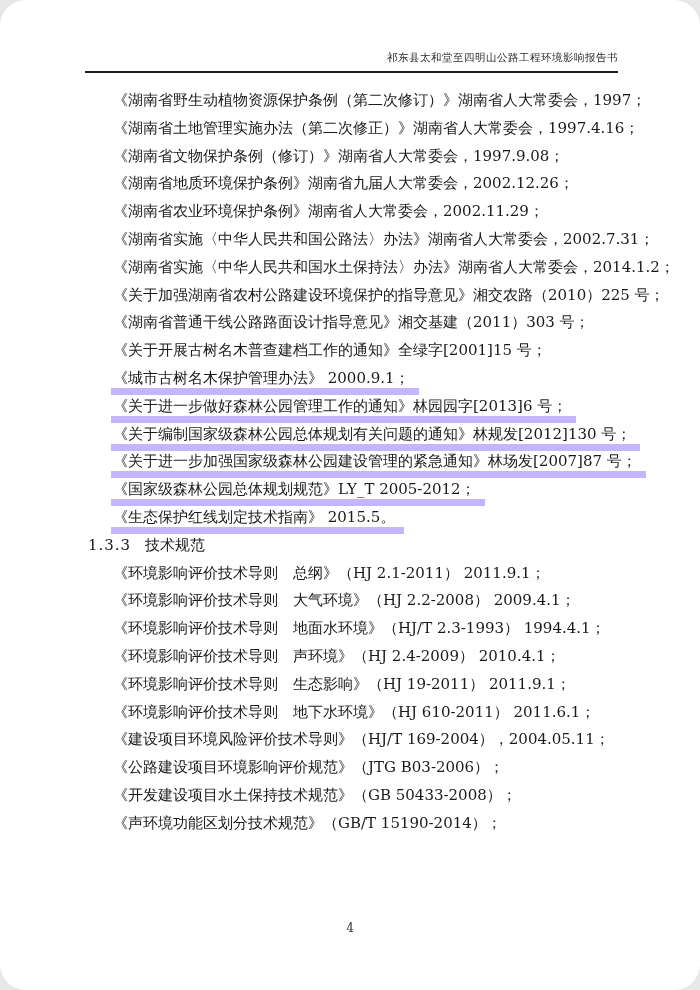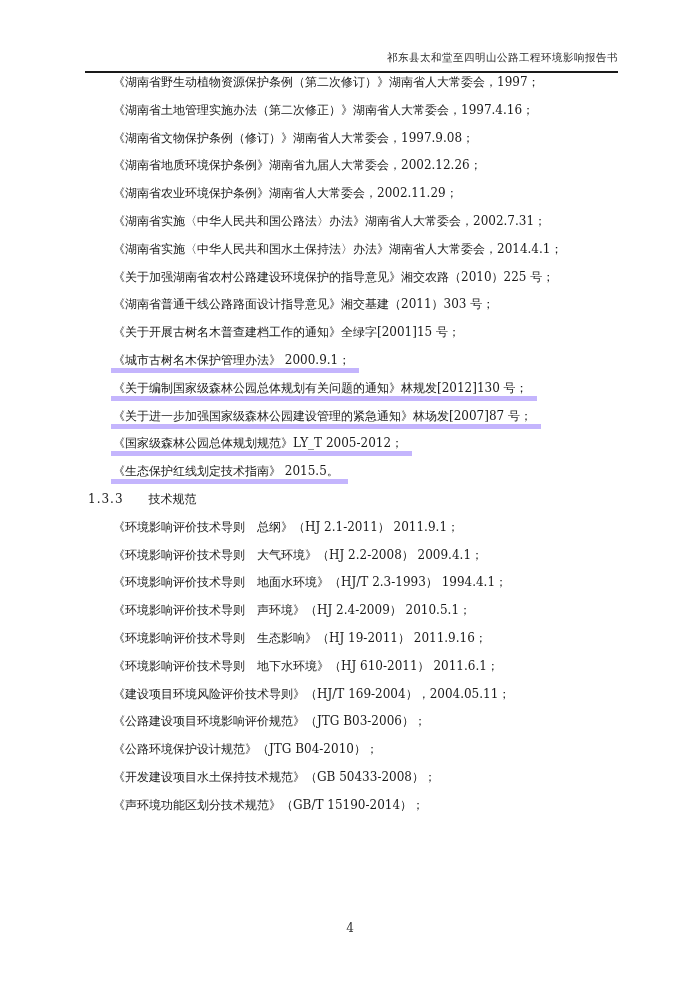--- a/index.html
+++ b/index.html
@@ -5,56 +5,57 @@
   html, body { margin: 0; padding: 0; background: #e8e8e8; }
   .page {
     position: relative;
     width: 700px;
     height: 990px;
     margin: 0 auto;
     background: #ffffff;
     font-family: "DejaVu Serif", "Liberation Serif", serif;
     color: #1a1a1a;
     overflow: hidden;
+    border-radius: 26px;
   }
   .header {
     position: absolute;
     top: 50px;
     left: 85px;
     width: 533px;
     text-align: right;
     font-size: 10.5px;
     line-height: 14px;
     letter-spacing: 0.5px;
     padding-bottom: 7px;
     border-bottom: 2px solid #1a1a1a;
     color: #2a2a2a;
   }
   .content {
     position: absolute;
-    top: 69px;
+    top: 87px;
     left: 88px;
     width: 560px;
-    font-size: 12px;
+    font-size: 15px;
     line-height: 27.8px;
   }
   .ref-line {
     padding-left: 25px;
     white-space: nowrap;
   }
   .ref-text.underlined {
-    border-bottom: 5px solid #c4b5fd;
+    border-bottom: 7px solid #c4b5fd;
     padding: 0 9px 1px 2px;
     margin-left: -2px;
   }
   .section-heading {
     white-space: nowrap;
   }
   .sec-num { letter-spacing: 1px; }
-  .sec-title { margin-left: 21px; }
+  .sec-title { margin-left: 9px; }
   .footer {
     position: absolute;
     top: 921px;
     left: 0;
     width: 700px;
     text-align: center;
     font-size: 12px;
     color: #333333;
   }
 </style>
@@ -89,39 +90,42 @@
 
         <div class="ref-line">
           <span class="ref-text">《湖南省农业环境保护条例》湖南省人大常委会，2002.11.29；</span>
         </div>
 
         <div class="ref-line">
           <span class="ref-text">《湖南省实施〈中华人民共和国公路法〉办法》湖南省人大常委会，2002.7.31；</span>
         </div>
 
         <div class="ref-line">
-          <span class="ref-text">《湖南省实施〈中华人民共和国水土保持法〉办法》湖南省人大常委会，2014.4.1；</span>
+          <span class="ref-text">《湖南省实施〈中华人民共和国水土保持法〉办法》湖南省人大常委会，2014.1.2；</span>
         </div>
 
         <div class="ref-line">
           <span class="ref-text">《关于加强湖南省农村公路建设环境保护的指导意见》湘交农路（2010）225 号；</span>
         </div>
 
         <div class="ref-line">
           <span class="ref-text">《湖南省普通干线公路路面设计指导意见》湘交基建（2011）303 号；</span>
         </div>
 
         <div class="ref-line">
           <span class="ref-text">《关于开展古树名木普查建档工作的通知》全绿字[2001]15 号；</span>
         </div>
 
         <div class="ref-line">
           <span class="ref-text underlined">《城市古树名木保护管理办法》 2000.9.1；</span>
         </div>
 
+        <div class="ref-line">
+          <span class="ref-text underlined">《关于进一步做好森林公园管理工作的通知》林园园字[2013]6 号；</span>
+        </div>
 
         <div class="ref-line">
           <span class="ref-text underlined">《关于编制国家级森林公园总体规划有关问题的通知》林规发[2012]130 号；</span>
         </div>
 
         <div class="ref-line">
           <span class="ref-text underlined">《关于进一步加强国家级森林公园建设管理的紧急通知》林场发[2007]87 号；</span>
         </div>
 
         <div class="ref-line">
@@ -146,43 +150,40 @@
 
         <div class="ref-line">
           <span class="ref-text">《环境影响评价技术导则　大气环境》（HJ 2.2-2008） 2009.4.1；</span>
         </div>
 
         <div class="ref-line">
           <span class="ref-text">《环境影响评价技术导则　地面水环境》（HJ/T 2.3-1993） 1994.4.1；</span>
         </div>
 
         <div class="ref-line">
-          <span class="ref-text">《环境影响评价技术导则　声环境》（HJ 2.4-2009） 2010.5.1；</span>
+          <span class="ref-text">《环境影响评价技术导则　声环境》（HJ 2.4-2009） 2010.4.1；</span>
         </div>
 
         <div class="ref-line">
-          <span class="ref-text">《环境影响评价技术导则　生态影响》（HJ 19-2011） 2011.9.16；</span>
+          <span class="ref-text">《环境影响评价技术导则　生态影响》（HJ 19-2011） 2011.9.1；</span>
         </div>
 
         <div class="ref-line">
           <span class="ref-text">《环境影响评价技术导则　地下水环境》（HJ 610-2011） 2011.6.1；</span>
         </div>
 
         <div class="ref-line">
           <span class="ref-text">《建设项目环境风险评价技术导则》（HJ/T 169-2004），2004.05.11；</span>
         </div>
 
 
         <div class="ref-line">
           <span class="ref-text">《公路建设项目环境影响评价规范》（JTG B03-2006）；</span>
         </div>
 
-        <div class="ref-line">
-          <span class="ref-text">《公路环境保护设计规范》（JTG B04-2010）；</span>
-        </div>
 
         <div class="ref-line">
           <span class="ref-text">《开发建设项目水土保持技术规范》（GB 50433-2008）；</span>
         </div>
 
         <div class="ref-line">
           <span class="ref-text">《声环境功能区划分技术规范》（GB/T 15190-2014）；</span>
         </div>
       </div>
 

